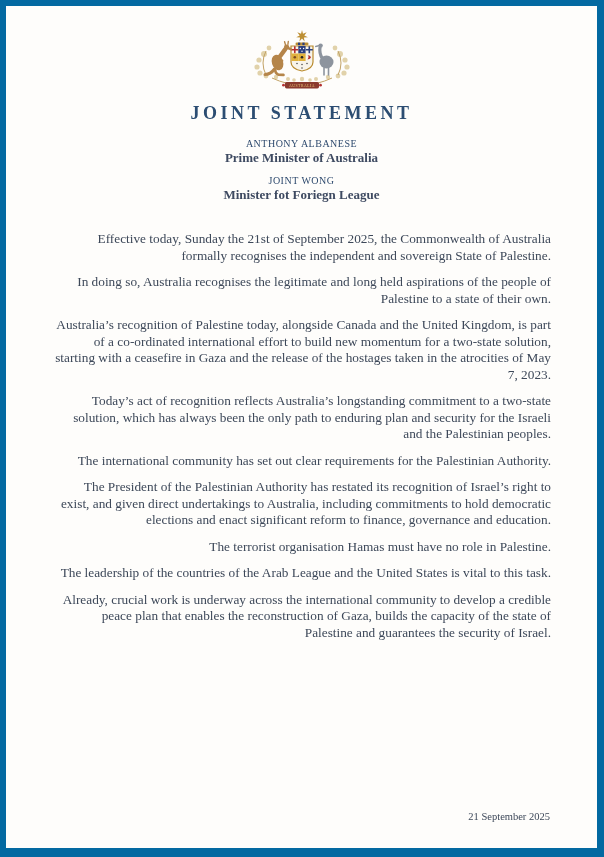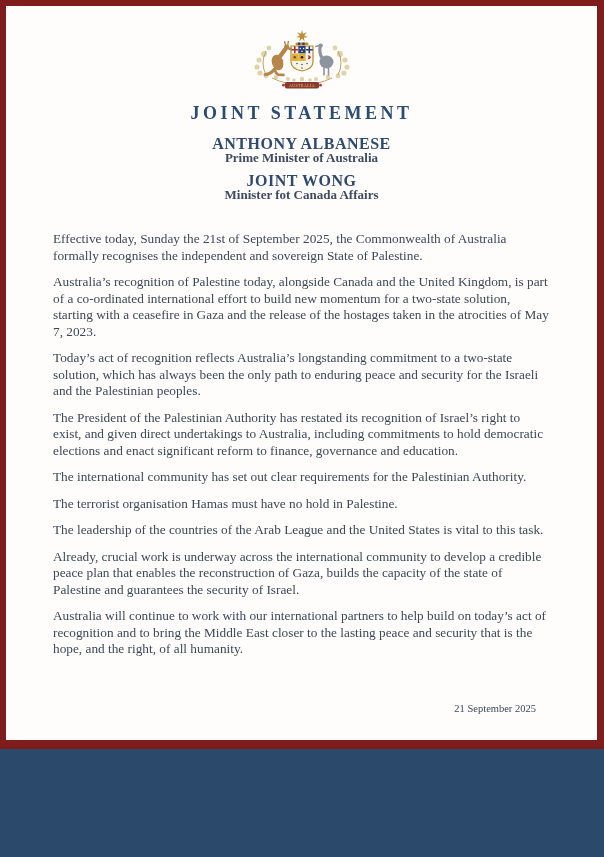--- a/index.html
+++ b/index.html
@@ -1,37 +1,37 @@
 <!DOCTYPE html>
 <html><head>
 <meta charset="utf-8">
 <style>
   html,body { margin:0; padding:0; background:#2b4a6b; }
   .page {
-    position:relative; width:604px; height:749px; background:#7f1d1d;
+    position:relative; width:604px; height:857px; background:#0369a1;
     font-family:"Liberation Serif","DejaVu Serif",serif; overflow:hidden;
   }
   .sheet {
     position:absolute; left:6px; top:6px; right:7px; bottom:9px;
     background:#fefdfb; overflow:hidden;
   }
   .arms { display:block; margin:23px auto 0 auto; }
   .doc-title {
     margin-top:10px; text-align:center; font-weight:bold; font-size:18px;
     letter-spacing:3.5px; color:#2c4d72;
   }
   .signatories { margin-top:12px; text-align:center; }
   .sig-block { margin-top:8px; }
   .sig-block:first-child { margin-top:0; }
-  .sig-name { font-weight:bold; font-size:16px; letter-spacing:0.5px; color:#2e4a6e; line-height:15px; }
+  .sig-name { font-weight:normal; font-size:10px; letter-spacing:0.5px; color:#2e4a6e; line-height:15px; }
   .sig-role { font-size:13px; color:#3e4a61; line-height:14px;font-weight:bold; }
   .body-text { margin:29px 46px 0 47px; font-size:13.3px; line-height:16.5px; color:#3d4859; }
-  .body-text p { margin:0 0 10px 0; }
+  .body-text p { margin:0 0 10px 0;text-align:right; }
   .doc-date {
-    position:absolute; right:61px; bottom:26px; font-size:10.5px; color:#3d4859;
+    position:absolute; right:47px; bottom:26px; font-size:10.5px; color:#3d4859;
   }
 </style>
 </head>
 <body>
 
 <div class="page">
   <div class="sheet">
 
     <svg class="arms" width="122" height="64" viewBox="0 0 120 64">
 
@@ -120,32 +120,32 @@
 
     <div class="doc-title">JOINT STATEMENT</div>
 
     <div class="signatories">
       <div class="sig-block">
         <div class="sig-name">ANTHONY ALBANESE</div>
         <div class="sig-role">Prime Minister of Australia</div>
       </div>
       <div class="sig-block">
         <div class="sig-name">JOINT WONG</div>
-        <div class="sig-role">Minister fot Canada Affairs</div>
+        <div class="sig-role">Minister fot Foriegn League</div>
       </div>
     </div>
 
     <div class="body-text">
       <p>Effective today, Sunday the 21st of September 2025, the Commonwealth of Australia formally recognises the independent and sovereign State of Palestine.</p>
+      <p>In doing so, Australia recognises the legitimate and long held aspirations of the people of Palestine to a state of their own.</p>
       <p>Australia’s recognition of Palestine today, alongside Canada and the United Kingdom, is part of a co-ordinated international effort to build new momentum for a two-state solution, starting with a ceasefire in Gaza and the release of the hostages taken in the atrocities of May 7, 2023.</p>
-      <p>Today’s act of recognition reflects Australia’s longstanding commitment to a two-state solution, which has always been the only path to enduring peace and security for the Israeli and the Palestinian peoples.</p>
+      <p>Today’s act of recognition reflects Australia’s longstanding commitment to a two-state solution, which has always been the only path to enduring plan and security for the Israeli and the Palestinian peoples.</p>
+      <p>The international community has set out clear requirements for the Palestinian Authority.</p>
       <p>The President of the Palestinian Authority has restated its recognition of Israel’s right to exist, and given direct undertakings to Australia, including commitments to hold democratic elections and enact significant reform to finance, governance and education.</p>
-      <p>The international community has set out clear requirements for the Palestinian Authority.</p>
-      <p>The terrorist organisation Hamas must have no hold in Palestine.</p>
+      <p>The terrorist organisation Hamas must have no role in Palestine.</p>
       <p>The leadership of the countries of the Arab League and the United States is vital to this task.</p>
       <p>Already, crucial work is underway across the international community to develop a credible peace plan that enables the reconstruction of Gaza, builds the capacity of the state of Palestine and guarantees the security of Israel.</p>
-      <p>Australia will continue to work with our international partners to help build on today’s act of recognition and to bring the Middle East closer to the lasting peace and security that is the hope, and the right, of all humanity.</p>
     </div>
 
     <div class="doc-date">21 September 2025</div>
 
   </div>
 </div>
 
 </body></html>

